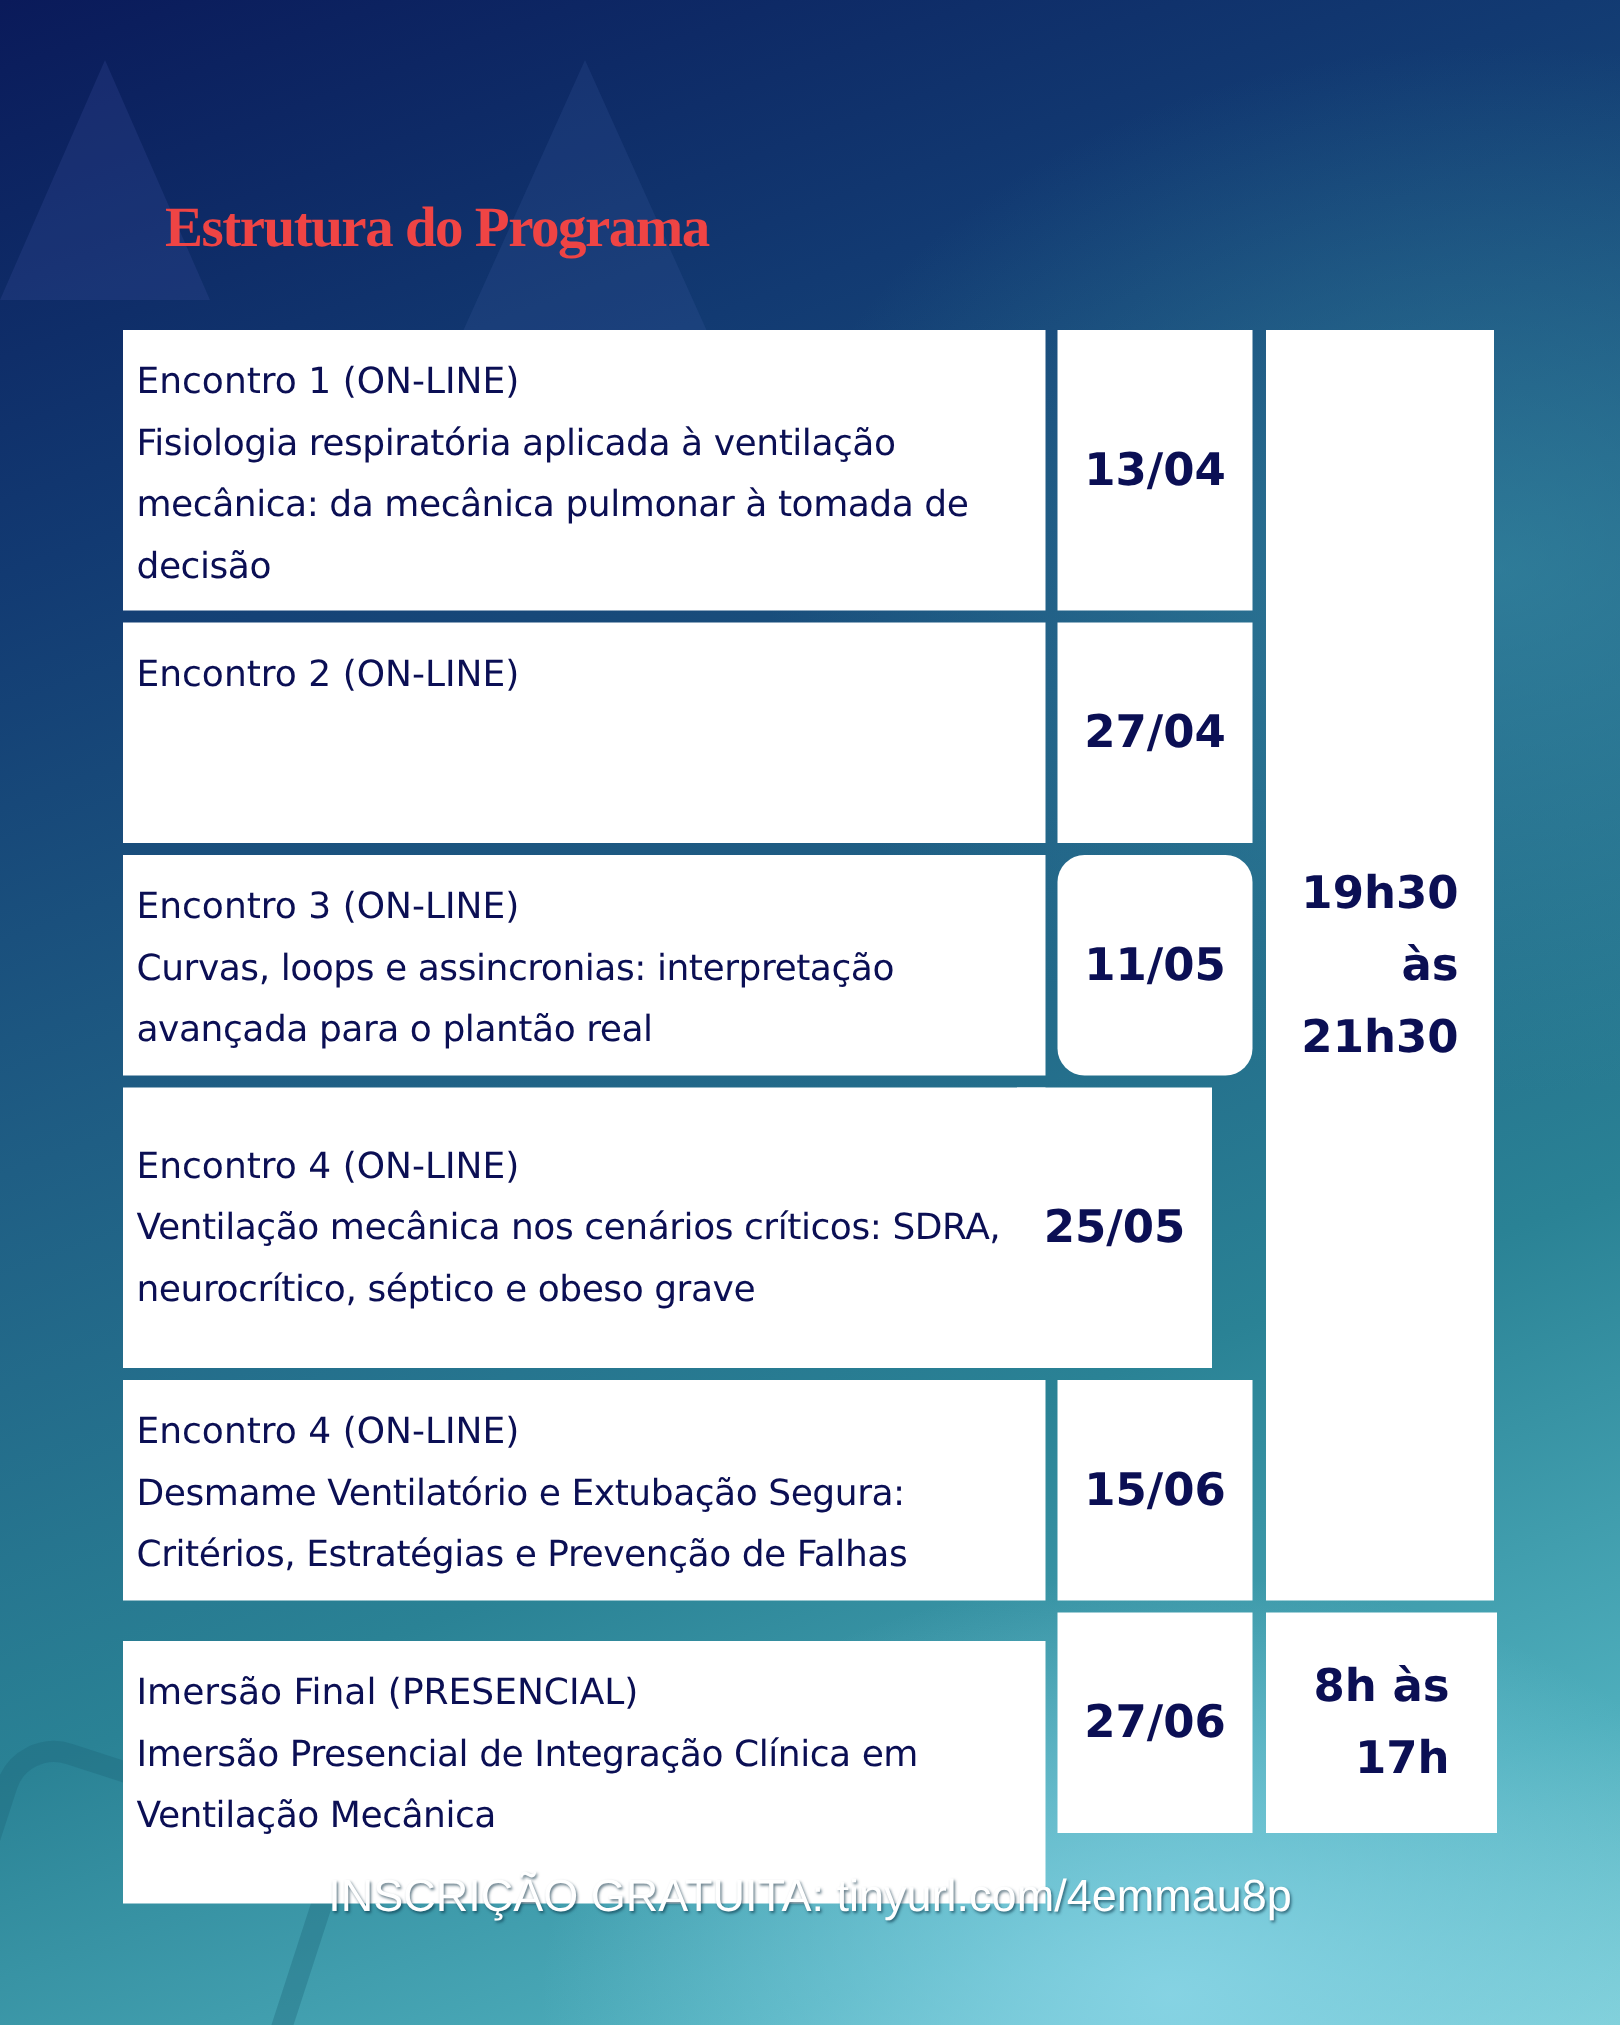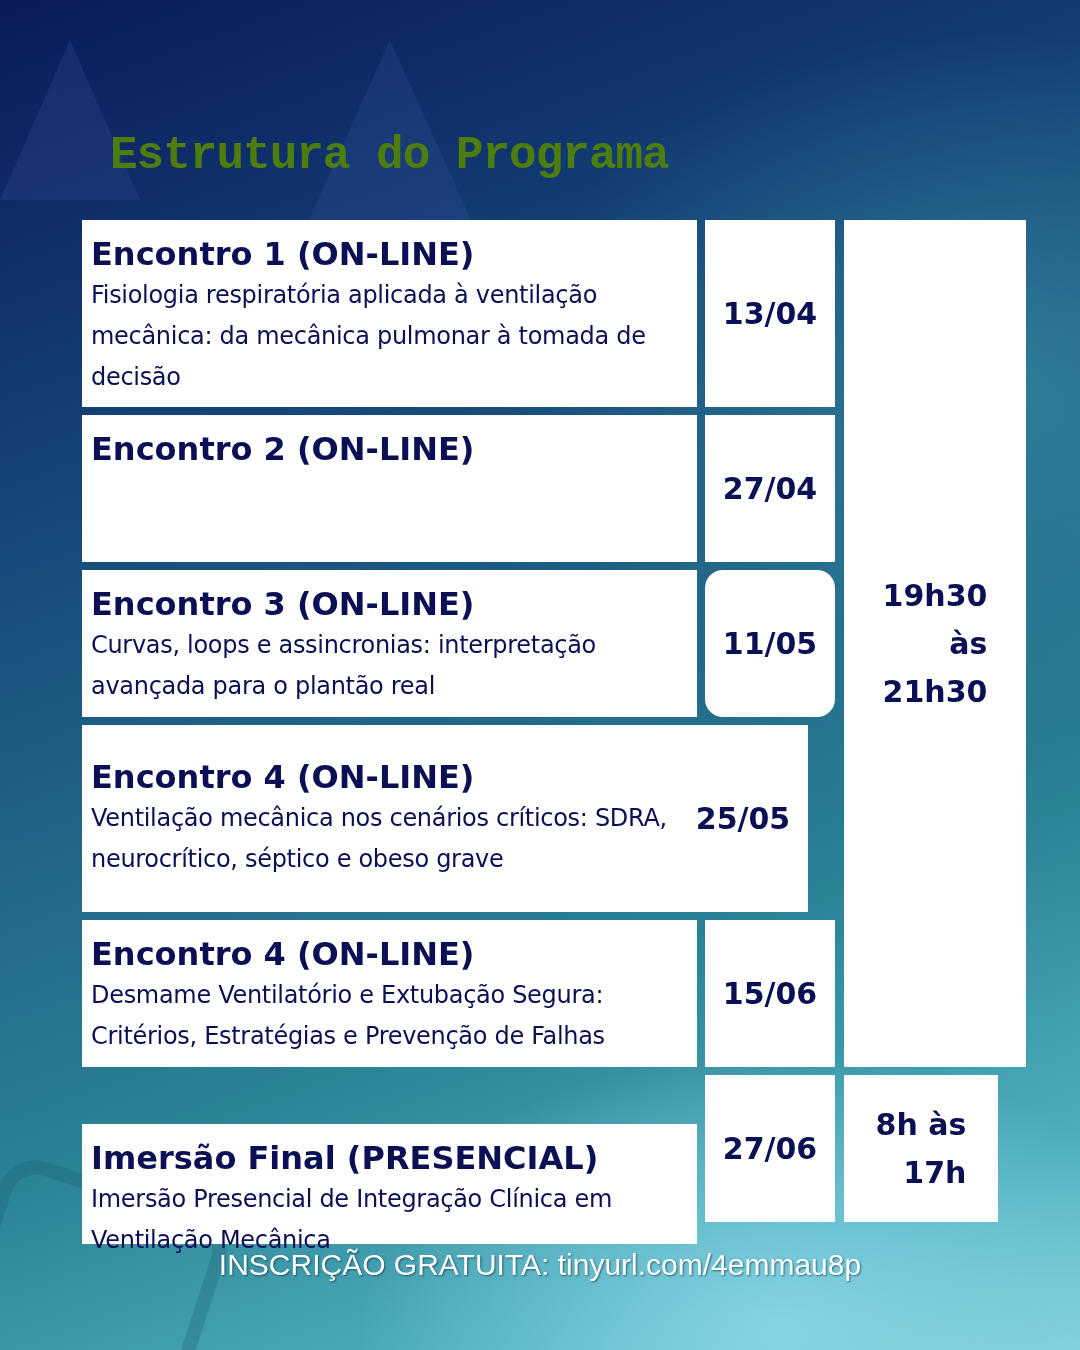--- a/index.html
+++ b/index.html
@@ -10,28 +10,28 @@
         radial-gradient(ellipse 600px 400px at 780px 1330px, rgba(140,215,232,0.85), rgba(140,215,232,0) 70%),
         radial-gradient(ellipse 700px 500px at 1000px 380px, rgba(60,150,170,0.55), rgba(60,150,170,0) 70%),
         linear-gradient(160deg, #0a1a5a 0%, #123a72 22%, #1f5e84 45%, #2a8295 68%, #4eaebc 88%, #7fcfd8 100%);
     }
     .deco { position: absolute; pointer-events: none; }
     .tri1 { left: 0; top: 40px; width: 0; height: 0; border-left: 70px solid transparent; border-right: 70px solid transparent; border-bottom: 160px solid rgba(60,80,160,0.25); }
     .tri2 { left: 300px; top: 40px; width: 0; height: 0; border-left: 90px solid transparent; border-right: 90px solid transparent; border-bottom: 200px solid rgba(60,90,160,0.22); }
     .phone { left: -40px; top: 1180px; width: 210px; height: 260px; border-radius: 40px; border: 14px solid rgba(30,100,120,0.35); transform: rotate(18deg); }
     .title {
       position: absolute; left: 110px; top: 130px;
-      font-family: Liberation Mono, monospace; font-weight: bold; font-size: 46px;
-      color: #4d7c0f; letter-spacing: -1px; margin: 0;
+      font-family: Liberation Serif, serif; font-weight: bold; font-size: 38px;
+      color: #ef4444; letter-spacing: -1px; margin: 0;
     }
     .cell {
       position: absolute; background: #ffffff; box-sizing: border-box; color: #0b0f54;
     }
     .topic { padding: 14px 10px 0 9px; font-family: "DejaVu Sans", sans-serif; }
-    .topic .head { font-weight: bold; font-size: 32px; line-height: 41px; }
+    .topic .head { font-weight: normal; font-size: 24px; line-height: 41px; }
     .topic .desc { font-size: 24px; line-height: 41px; letter-spacing: -0.3px; }
     .topic.center { display: flex; flex-direction: column; justify-content: center; padding-top: 0; }
     .date, .time {
       display: flex; align-items: center; justify-content: center; text-align: right;
       font-weight: bold; font-size: 30px; line-height: 48px;
     }
     .time span { white-space: pre-line; }
     .footer {
       position: absolute; left: 0; width: 1080px; top: 1248px; text-align: center;
       font-family: Liberation Sans, sans-serif; font-size: 30px; color: #ffffff;
@@ -81,27 +81,27 @@
   </div>
 
   <div class="cell topic" style="left:82px; top:920px; width:615px; height:147px;">
     <div class="head">Encontro 4 (ON-LINE)</div>
     <div class="desc">Desmame Ventilatório e Extubação Segura: Critérios, Estratégias e Prevenção de Falhas</div>
   </div>
   <div class="cell date" style="left:705px; top:920px; width:130px; height:147px;">
     <span>15/06</span>
   </div>
 
-  <div class="cell time" style="left:844px; top:220px; width:182px; height:847px;">
+  <div class="cell time" style="left:844px; top:220px; width:152px; height:847px;">
     <span>19h30
 às
 21h30</span>
   </div>
 
-  <div class="cell topic" style="left:82px; top:1124px; width:615px; height:120px;">
+  <div class="cell topic" style="left:82px; top:1094px; width:615px; height:175px;">
     <div class="head">Imersão Final (PRESENCIAL)</div>
     <div class="desc">Imersão Presencial de Integração Clínica em Ventilação Mecânica</div>
   </div>
   <div class="cell date" style="left:705px; top:1075px; width:130px; height:147px;">
     <span>27/06</span>
   </div>
   <div class="cell time" style="left:844px; top:1075px; width:154px; height:147px;">
     <span>8h às
 17h</span>
   </div>

